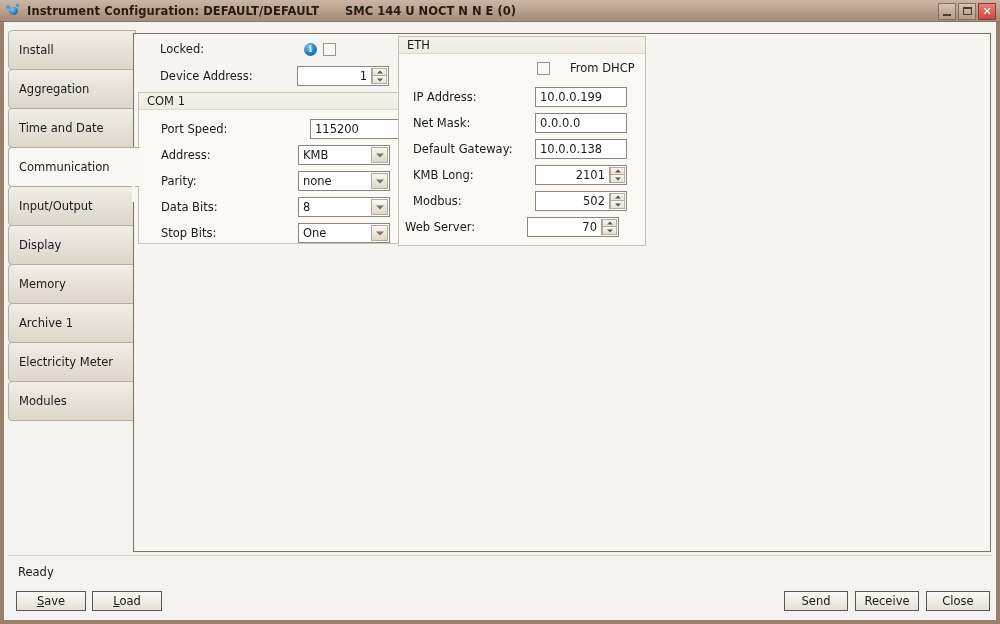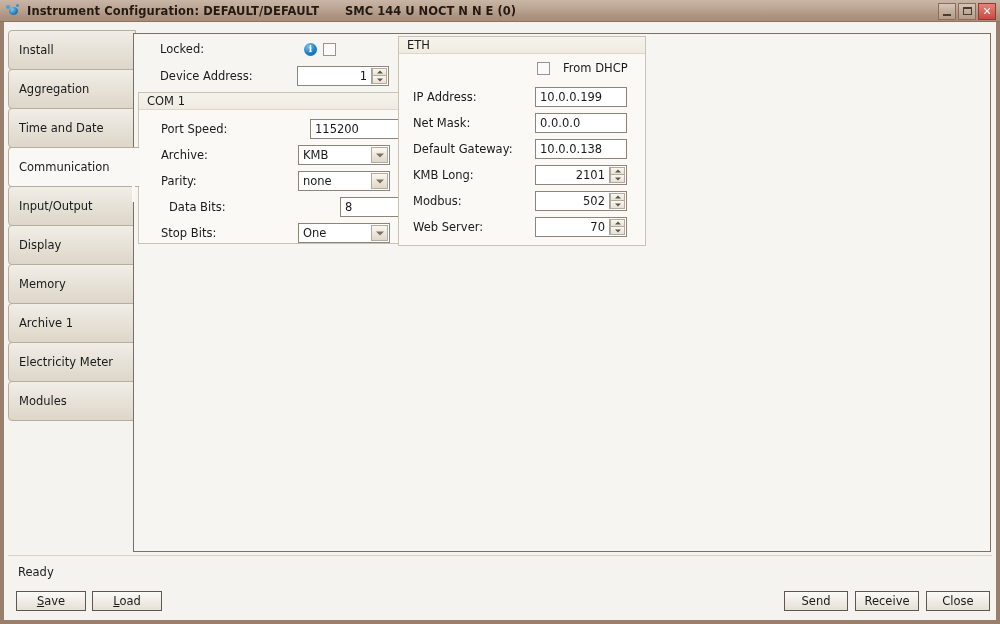--- a/index.html
+++ b/index.html
@@ -474,36 +474,36 @@
 
         <div class="row" style="left:22px; top:26px;">
           <span class="lbl" style="width:118px;">Port Speed:</span>
           <span class="combo" style="width:116px; margin-left:31px;gap:12px;">
             <span class="cval">115200</span>
             <span class="carrow"></span>
           </span>
         </div>
 
         <div class="row" style="left:22px; top:52px;">
-          <span class="lbl" style="width:118px;">Archive:</span>
+          <span class="lbl" style="width:118px;">Address:</span>
           <span class="combo" style="width:92px; margin-left:19px;">
             <span class="cval">KMB</span>
             <span class="carrow"></span>
           </span>
         </div>
 
         <div class="row" style="left:22px; top:78px;">
           <span class="lbl" style="width:118px;">Parity:</span>
           <span class="combo" style="width:92px; margin-left:19px;">
             <span class="cval">none</span>
             <span class="carrow"></span>
           </span>
         </div>
 
-        <div class="row" style="left:30px; top:104px;gap:34px;">
+        <div class="row" style="left:22px; top:104px;">
           <span class="lbl" style="width:118px;">Data Bits:</span>
           <span class="combo" style="width:92px; margin-left:19px;">
             <span class="cval">8</span>
             <span class="carrow"></span>
           </span>
         </div>
 
         <div class="row" style="left:22px; top:130px;">
           <span class="lbl" style="width:118px;">Stop Bits:</span>
           <span class="combo" style="width:92px; margin-left:19px;">
@@ -511,21 +511,21 @@
             <span class="carrow"></span>
           </span>
         </div>
       </div>
 
       <div class="groupbox" style="left:264px; top:2px; width:248px; height:210px;">
         <div class="gb-head">ETH</div>
 
         <div class="row" style="left:138px; top:24px;">
           <span class="checkbox"></span>
-          <span class="lbl" style="margin-left:13px;">From DHCP</span>
+          <span class="lbl" style="margin-left:20px;">From DHCP</span>
         </div>
 
         <div class="row" style="left:14px; top:50px;">
           <span class="lbl" style="width:122px;">IP Address:</span>
           <span class="tinput" style="width:92px;">10.0.0.199</span>
         </div>
 
         <div class="row" style="left:14px; top:76px;">
           <span class="lbl" style="width:122px;">Net Mask:</span>
           <span class="tinput" style="width:92px;">0.0.0.0</span>
@@ -559,21 +559,21 @@
               <span class="sb up">
                   <span class="ar"></span>
                 </span>
               <span class="sb down">
                   <span class="ar"></span>
                 </span>
             </span>
           </span>
         </div>
 
-        <div class="row" style="left:14px; top:180px;">
+        <div class="row" style="left:6px; top:180px;">
           <span class="lbl" style="width:122px;">Web Server:</span>
           <span class="spinner" style="width:92px;">
             <span class="val">70</span>
             <span class="spin-btns">
               <span class="sb up">
                   <span class="ar"></span>
                 </span>
               <span class="sb down">
                   <span class="ar"></span>
                 </span>

